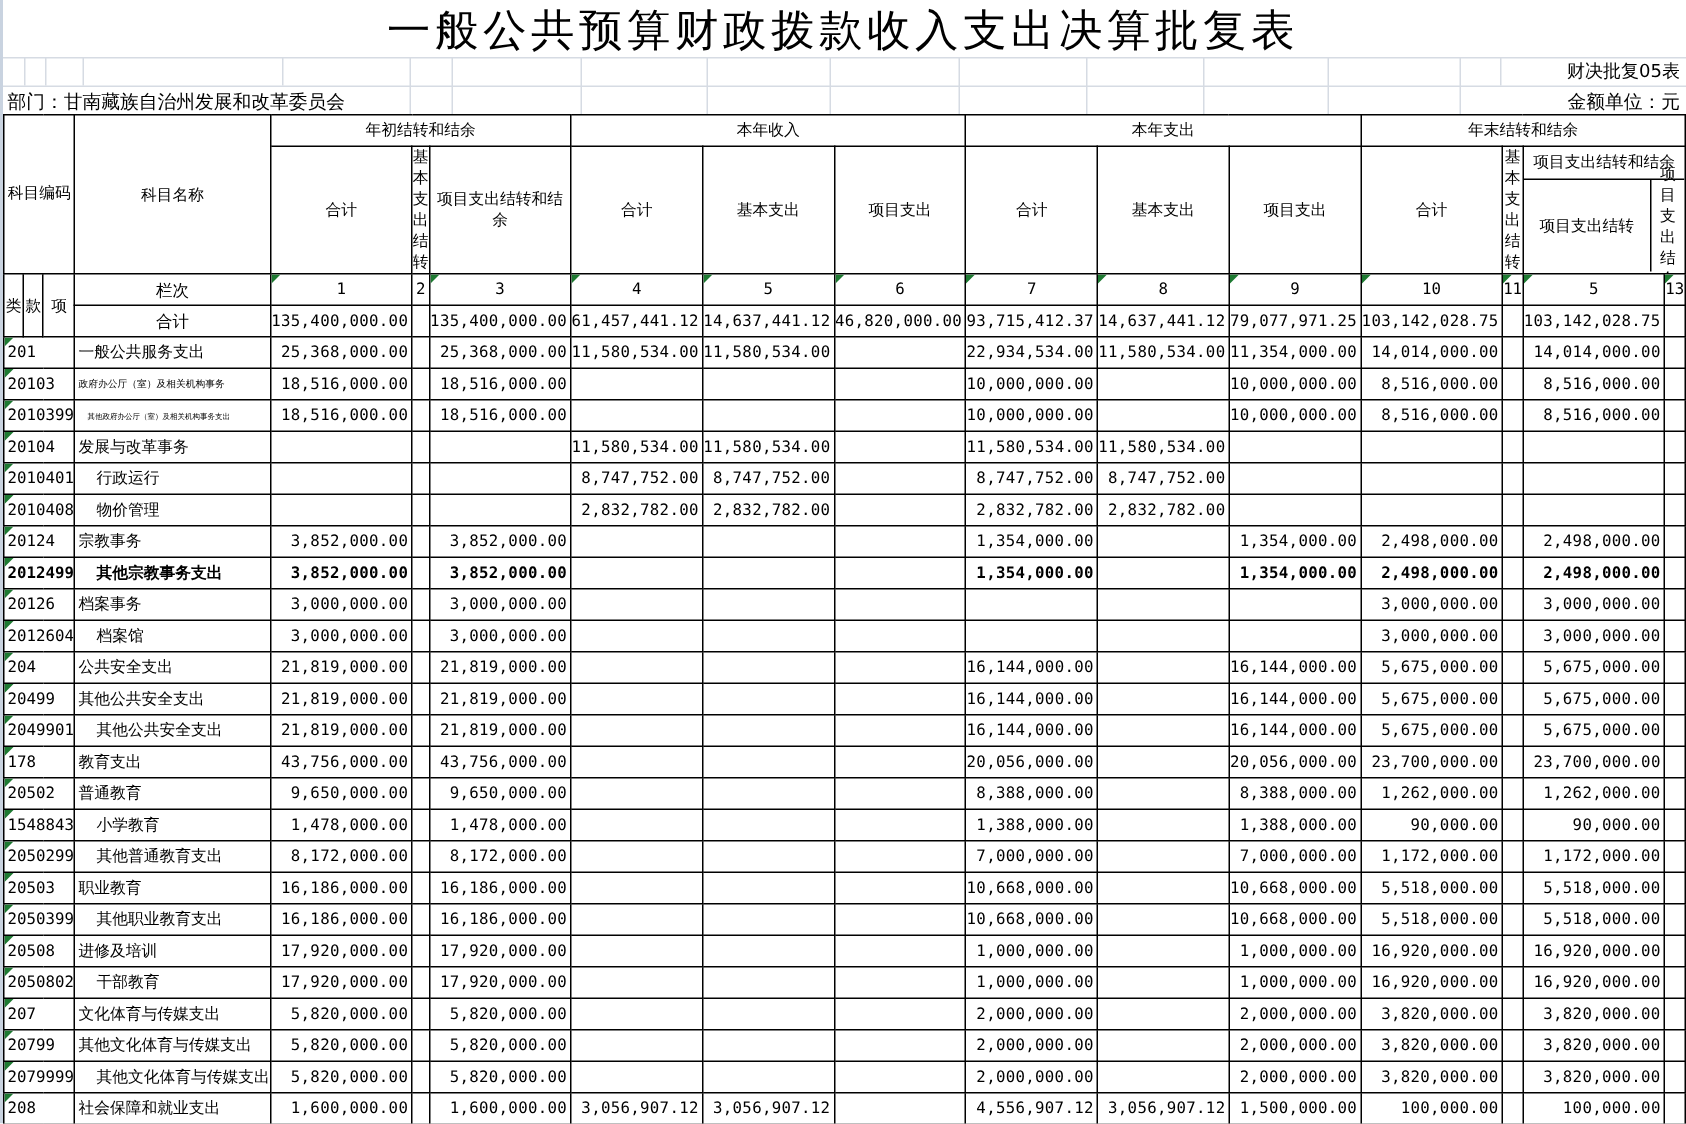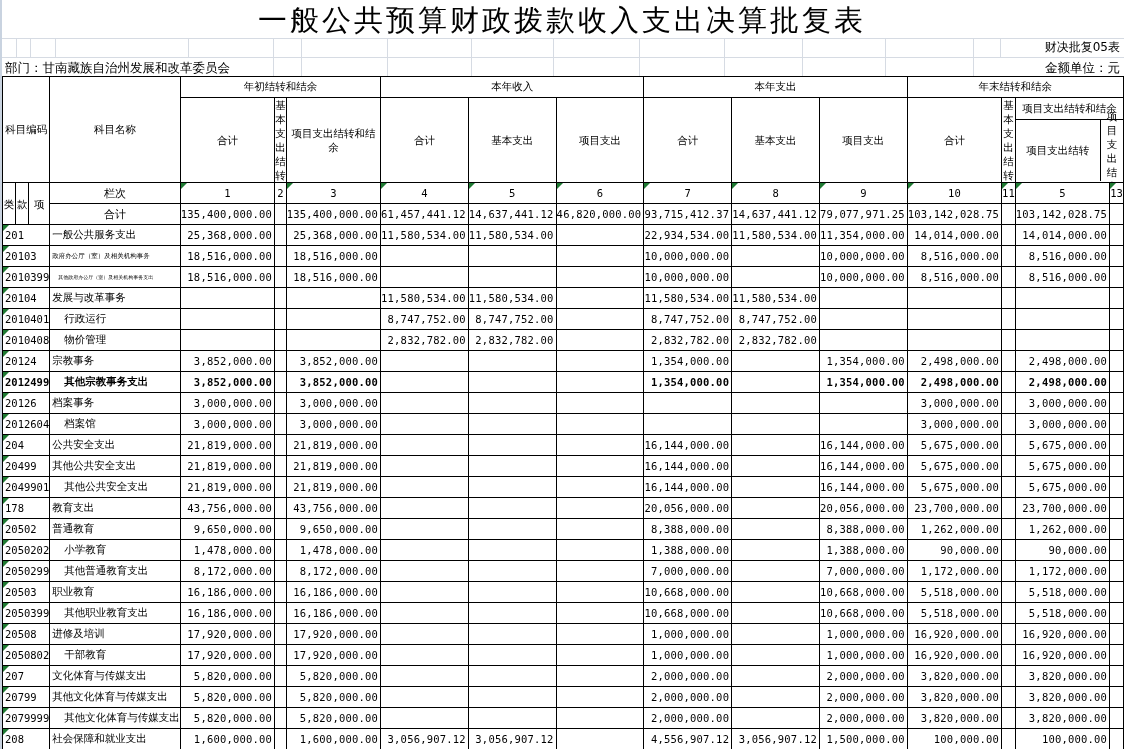--- a/index.html
+++ b/index.html
@@ -400,21 +400,21 @@
           <td class="num"></td>
           <td class="num">8,388,000.00</td>
           <td class="num"></td>
           <td class="num">8,388,000.00</td>
           <td class="num">1,262,000.00</td>
           <td class="num"></td>
           <td class="num">1,262,000.00</td>
           <td class="num"></td>
         </tr>
         <tr style="height: 21px;">
-          <td colspan="3" class="code tri">2050202</td>
+          <td colspan="3" class="code tri">1548843</td>
           <td class="name indent">小学教育</td>
           <td class="num">1,478,000.00</td>
           <td class="num"></td>
           <td class="num">1,478,000.00</td>
           <td class="num"></td>
           <td class="num"></td>
           <td class="num"></td>
           <td class="num">1,388,000.00</td>
           <td class="num"></td>
           <td class="num">1,388,000.00</td>

